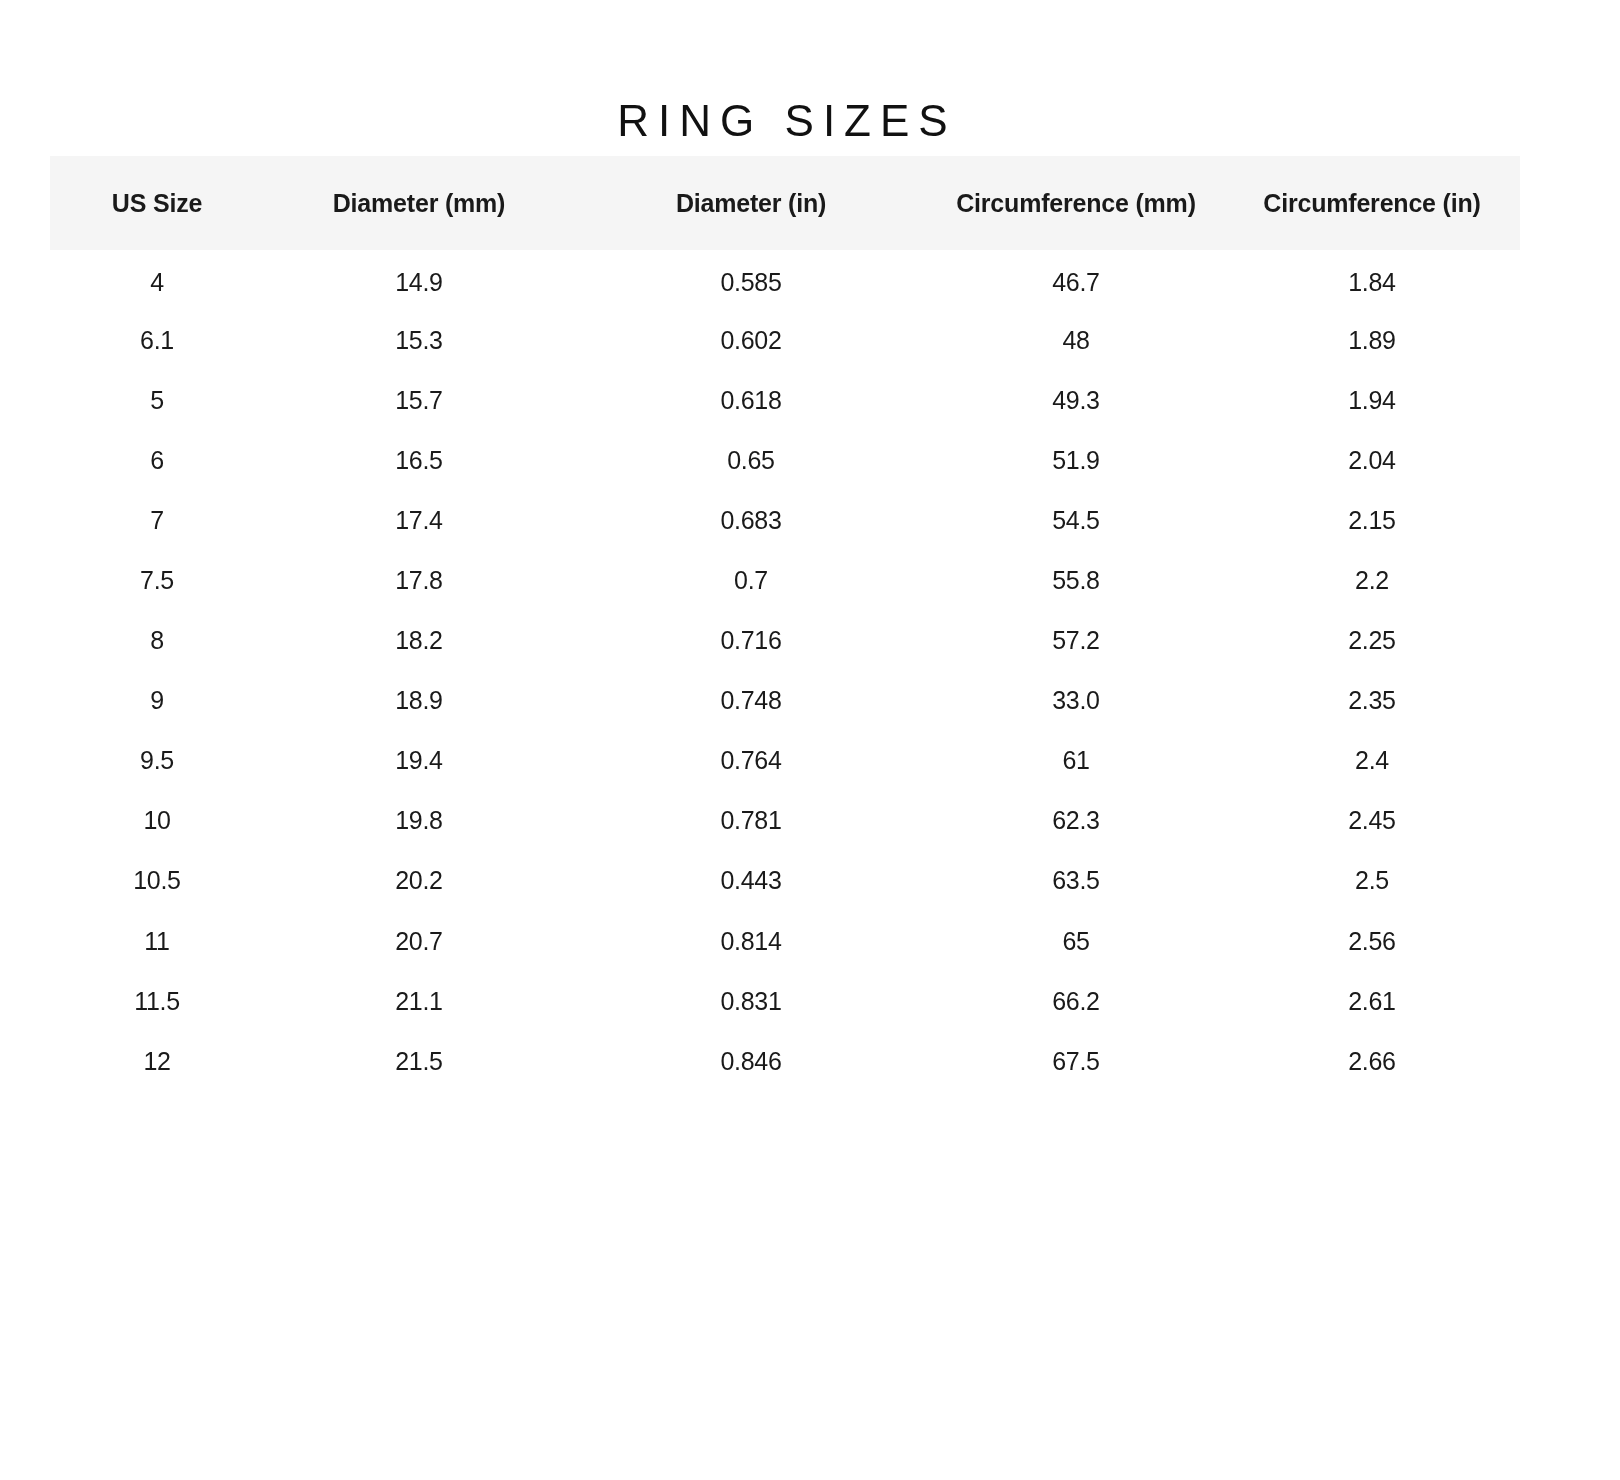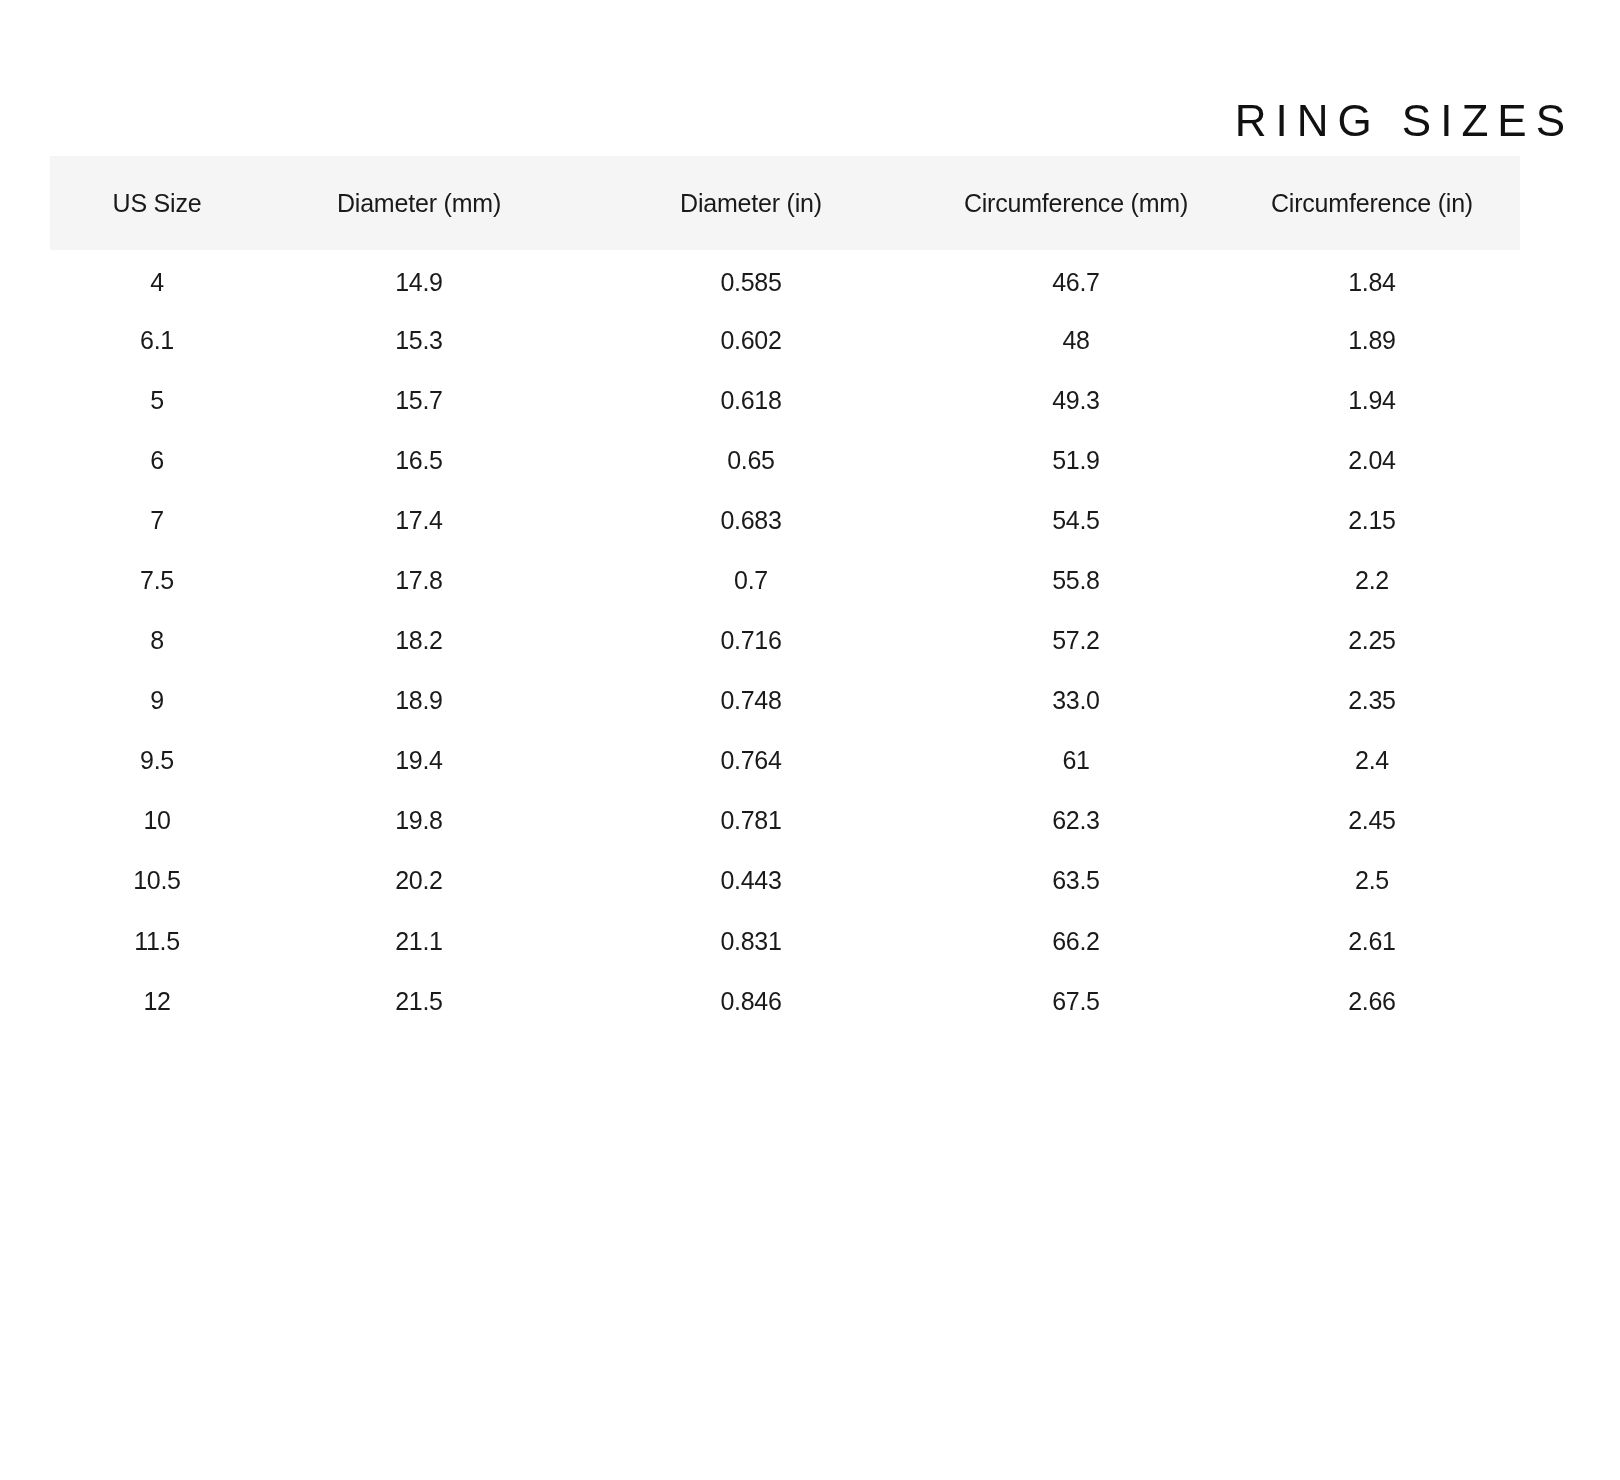--- a/index.html
+++ b/index.html
@@ -13,21 +13,21 @@
       position: relative;
       font-family: "Liberation Sans", "DejaVu Sans", sans-serif;
       color: #111111;
       overflow: hidden;
     }
     .title {
       position: absolute;
       left: 0;
       top: 62px;
       width: 1574px;
-      text-align: right;
+      text-align: center;
       font-size: 44px;
       font-weight: 400;
       letter-spacing: 9px;
       line-height: 60px;
       color: #111111;
     }
     .table-wrap {
       position: absolute;
       left: 50px;
       top: 156px;
@@ -36,21 +36,21 @@
     table {
       border-collapse: collapse;
       width: 1470px;
       table-layout: fixed;
     }
     thead tr {
       background: #f5f5f5;
       height: 94px;
     }
     th {
-      font-weight: 400;
+      font-weight: 700;
       font-size: 25px;
       color: #1a1a1a;
       text-align: center;
       padding: 0;
       letter-spacing: -0.2px;
     }
     tbody tr {
       height: 60.1px;
     }
     td {
@@ -164,20 +164,27 @@
           <td>2.45</td>
         </tr>
         <tr>
           <td>10.5</td>
           <td>20.2</td>
           <td>0.443</td>
           <td>63.5</td>
           <td>2.5</td>
         </tr>
         <tr>
+          <td>11</td>
+          <td>20.7</td>
+          <td>0.814</td>
+          <td>65</td>
+          <td>2.56</td>
+        </tr>
+        <tr>
           <td>11.5</td>
           <td>21.1</td>
           <td>0.831</td>
           <td>66.2</td>
           <td>2.61</td>
         </tr>
         <tr>
           <td>12</td>
           <td>21.5</td>
           <td>0.846</td>

